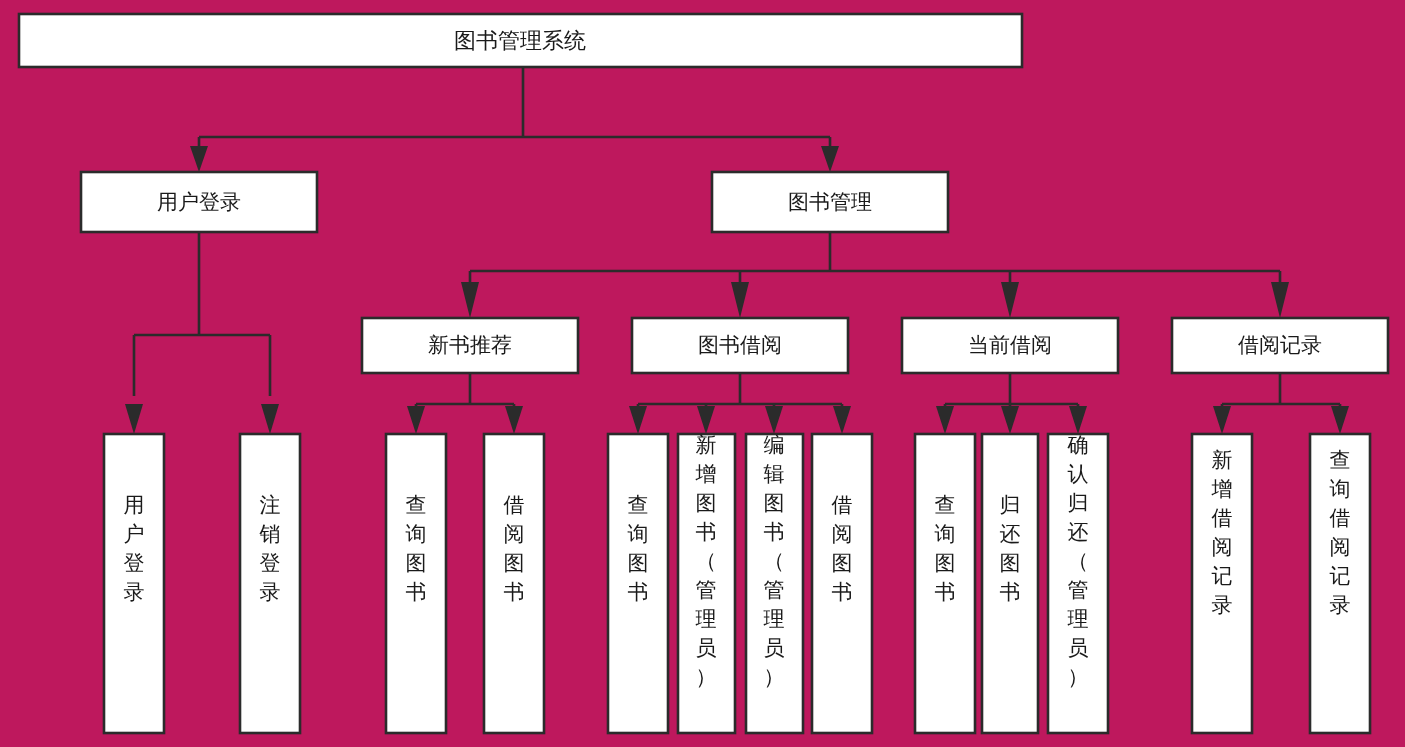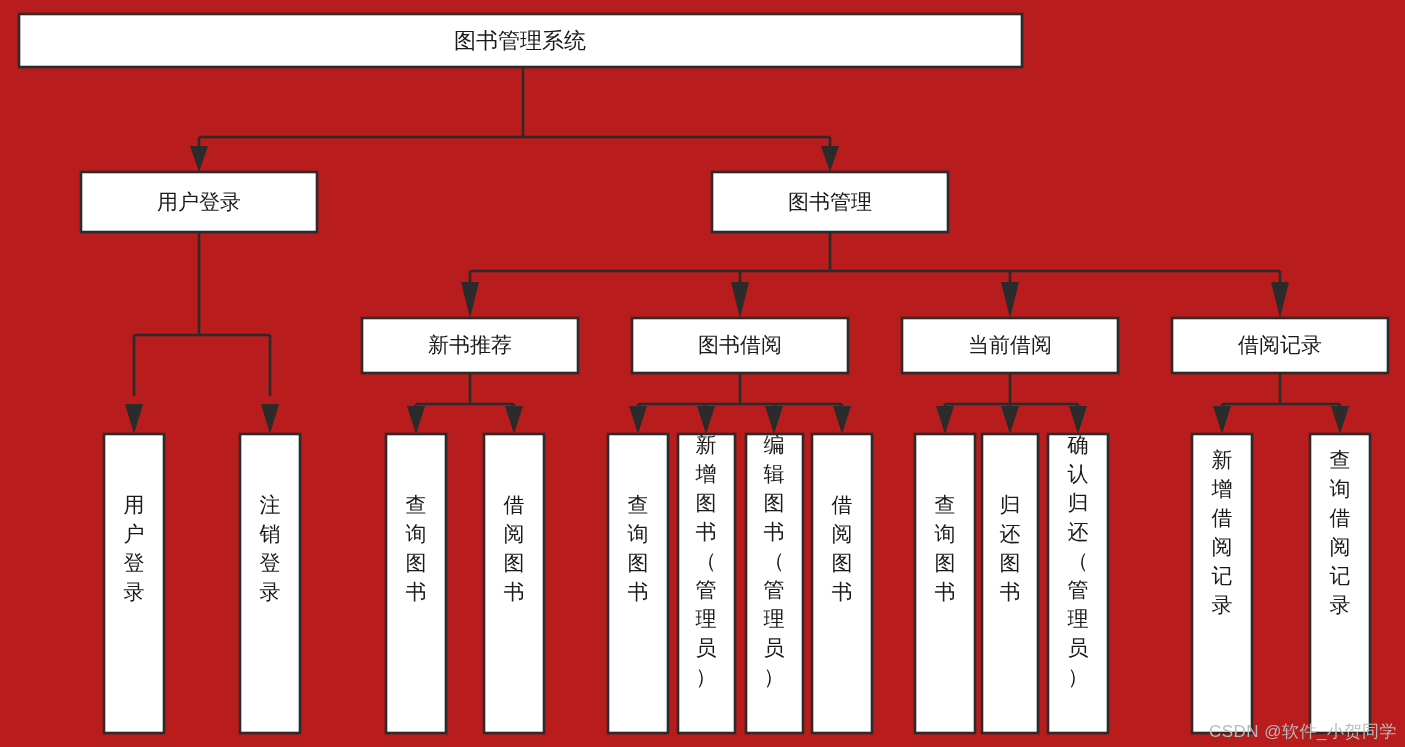--- a/index.html
+++ b/index.html
@@ -10,21 +10,21 @@
   body {
     width: 1405px;
     height: 747px;
     font-family: "Liberation Sans", "DejaVu Sans", sans-serif;
     overflow: hidden;
   }
   #diagram-root {
     position: relative;
     width: 1405px;
     height: 747px;
-    background: #b91c1c;
+    background: #be185d;
   }
   svg.diagram {
     position: absolute;
     left: 0;
     top: 0;
     width: 1405px;
     height: 747px;
   }
   .node-box {
     fill: #ffffff;
@@ -234,14 +234,13 @@
       <text class="leaf-label" x="945" y="512"><tspan x="945" dy="0">查</tspan><tspan x="945" dy="29">询</tspan><tspan x="945" dy="29">图</tspan><tspan x="945" dy="29">书</tspan></text>
       <text class="leaf-label" x="1010" y="512"><tspan x="1010" dy="0">归</tspan><tspan x="1010" dy="29">还</tspan><tspan x="1010" dy="29">图</tspan><tspan x="1010" dy="29">书</tspan></text>
       <text class="leaf-label" x="1078" y="452"><tspan x="1078" dy="0">确</tspan><tspan x="1078" dy="29">认</tspan><tspan x="1078" dy="29">归</tspan><tspan x="1078" dy="29">还</tspan><tspan x="1078" dy="29">（</tspan><tspan x="1078" dy="29">管</tspan><tspan x="1078" dy="29">理</tspan><tspan x="1078" dy="29">员</tspan><tspan x="1078" dy="29">）</tspan></text>
 
       <text class="leaf-label" x="1222" y="467"><tspan x="1222" dy="0">新</tspan><tspan x="1222" dy="29">增</tspan><tspan x="1222" dy="29">借</tspan><tspan x="1222" dy="29">阅</tspan><tspan x="1222" dy="29">记</tspan><tspan x="1222" dy="29">录</tspan></text>
       <text class="leaf-label" x="1340" y="467"><tspan x="1340" dy="0">查</tspan><tspan x="1340" dy="29">询</tspan><tspan x="1340" dy="29">借</tspan><tspan x="1340" dy="29">阅</tspan><tspan x="1340" dy="29">记</tspan><tspan x="1340" dy="29">录</tspan></text>
     </g>
 
   </svg>
 
-  <div class="watermark">CSDN @软件_小贺同学</div>
 </div>
 
 </body></html>

